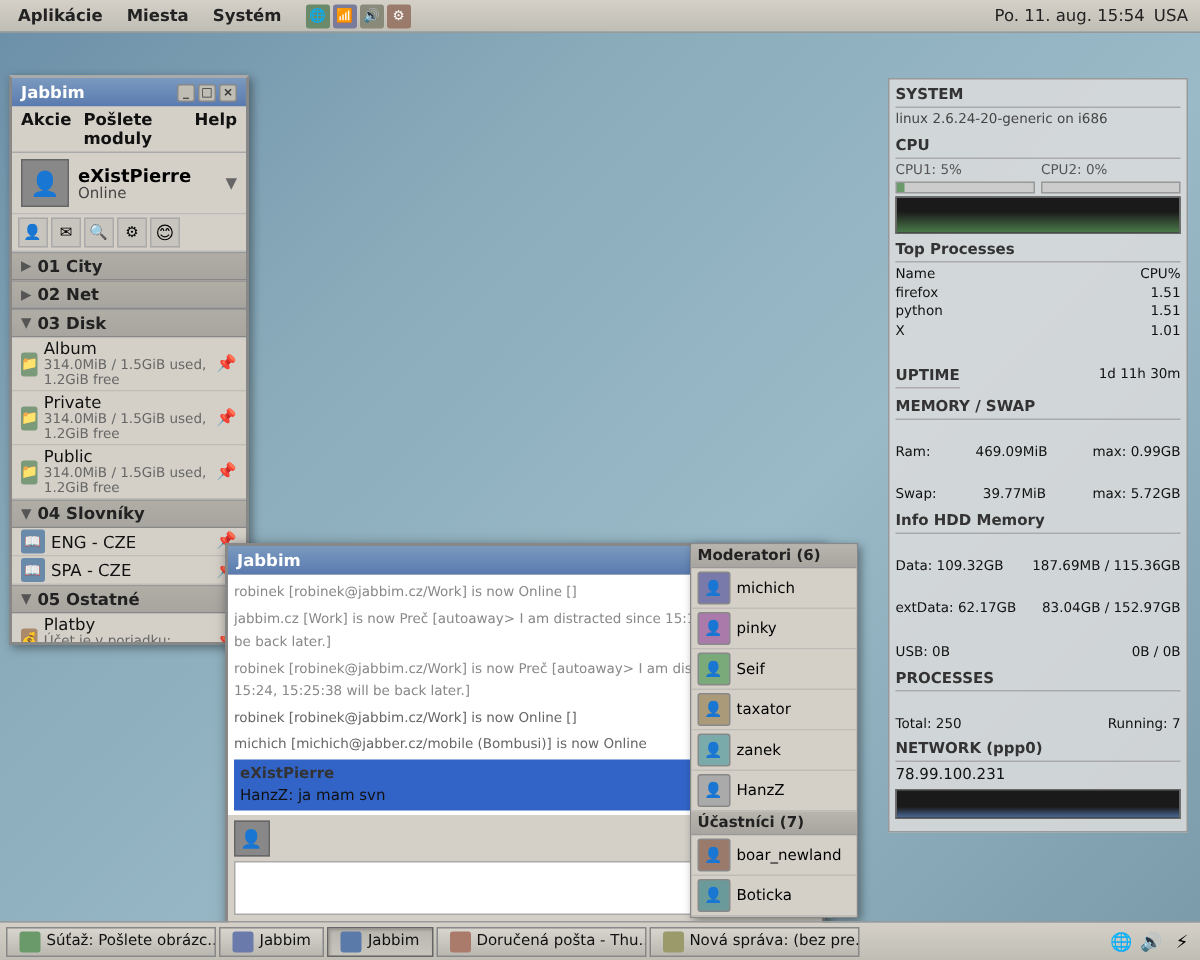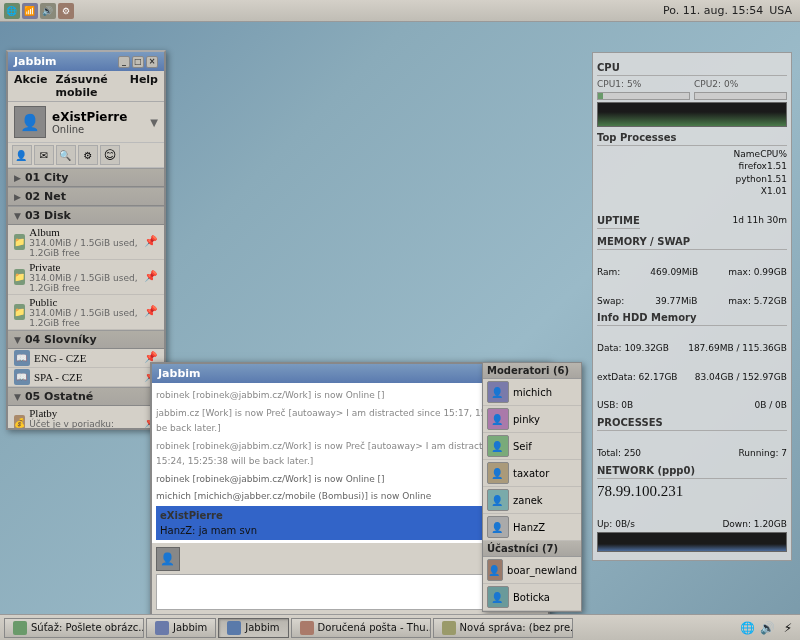--- a/index.html
+++ b/index.html
@@ -134,21 +134,21 @@
     }
     .sysmon-graph-line {
       position: absolute;
       bottom: 0;
       width: 100%;
       height: 60%;
       background: linear-gradient(to top, #4a7a4a, transparent);
     }
     .process-row {
       display: flex;
-      justify-content: flex-end;
+      justify-content: space-between;
       font-size: 9px;
     }
 
     
     .roster-window {
       position: absolute;
       top: 28px;
       left: 6px;
       width: 160px;
       background: #d4d0c8;
@@ -285,21 +285,20 @@
       border-radius: 2px;
       display: flex;
       align-items: center;
       justify-content: center;
       font-size: 9px;
       color: white;
     }
     .roster-item-name {
       font-size: 11px;
       color: #111;
-      font-family: Liberation Serif, serif;
     }
     .roster-item-icon {
       width: 14px;
       height: 14px;
       margin-left: auto;
       font-size: 11px;
     }
 
     
     .chat-window {
@@ -389,26 +388,25 @@
       cursor: pointer;
       font-size: 11px;
       margin-left: auto;
     }
 
     
     .contacts-panel {
       position: absolute;
       top: 340px;
       left: 460px;
-      width: 100px;
+      width: 112px;
       background: #d4d0c8;
       border: 1px solid #888;
       z-index: 65;
       box-shadow: 2px 2px 6px rgba(0,0,0,0.4);
-      margin-left: 22px;
     }
     .contacts-section {
       background: linear-gradient(to bottom, #b8b5ae 0%, #a8a5a0 100%);
       padding: 2px 4px;
       font-size: 10px;
       font-weight: bold;
       color: #222;
       border-bottom: 1px solid #999;
     }
     .contacts-item {
@@ -497,20 +495,25 @@
       right: 0;
       bottom: 26px;
     }
   </style>
 </head>
 <body>
 
 <div class="desktop">
 
   <div class="top-panel">
+    <div class="top-panel-left">
+      <span class="top-panel-item">Aplikácie</span>
+      <span class="top-panel-item">Miesta</span>
+      <span class="top-panel-item">Systém</span>
+    </div>
     <div class="top-panel-icons">
       <div class="top-panel-icon" style="background:#6a8a6a;">🌐</div>
       <div class="top-panel-icon" style="background:#7a7a9a;">📶</div>
       <div class="top-panel-icon" style="background:#8a8a7a;">🔊</div>
       <div class="top-panel-icon" style="background:#9a7a6a;">⚙</div>
     </div>
     <div class="top-panel-right">
       <span>Po. 11. aug. 15:54</span>
       <span>USA</span>
     </div>
@@ -522,21 +525,21 @@
       <div class="roster-titlebar">
         <span>Jabbim</span>
         <div class="win-controls">
           <div class="win-btn">_</div>
           <div class="win-btn">□</div>
           <div class="win-btn">×</div>
         </div>
       </div>
       <div class="roster-menubar">
         <span class="roster-menu-item">Akcie</span>
-        <span class="roster-menu-item">Zásuvné mobile</span>
+        <span class="roster-menu-item">Pošlete moduly</span>
         <span class="roster-menu-item">Help</span>
       </div>
       <div class="roster-user-header">
         <div class="roster-avatar">👤</div>
         <div>
           <div class="roster-username">eXistPierre</div>
           <div class="roster-status">Online</div>
         </div>
         <div class="roster-status-arrow">▼</div>
       </div>
@@ -613,20 +616,22 @@
             <div class="roster-item-name">Platby</div>
             <div style="font-size:9px;color:#666;">Účet je v poriadku: 240,21 Kč / 366,4</div>
           </div>
           <div class="roster-item-icon">📌</div>
         </div>
       </div>
     </div>
 
     <div class="sysmon-panel">
       <div class="sysmon-section">
+        <div class="sysmon-title">SYSTEM</div>
+        <div style="font-size:9px;color:#444;">linux 2.6.24-20-generic on i686</div>
       </div>
       <div class="sysmon-section">
         <div class="sysmon-title">CPU</div>
         <div class="sysmon-bar-container">
           <div class="sysmon-bar-wrap">
             <div class="sysmon-bar-label">CPU1: 5%</div>
             <div class="sysmon-bar">
               <div class="sysmon-bar-fill" style="width:5%;"></div>
             </div>
           </div>
@@ -696,25 +701,21 @@
       </div>
       <div class="sysmon-section">
         <div class="sysmon-title">PROCESSES</div>
         <div class="sysmon-row">
           <span>Total: 250</span>
           <span>Running: 7</span>
         </div>
       </div>
       <div class="sysmon-section">
         <div class="sysmon-title">NETWORK (ppp0)</div>
-        <div style="font-size:15px;font-family:Liberation Serif, serif;">78.99.100.231</div>
-        <div class="sysmon-row">
-          <span>Up: 0B/s</span>
-          <span>Down: 1.20GB</span>
-        </div>
+        <div style="font-size:10px;">78.99.100.231</div>
         <div class="sysmon-graph" style="height:20px;">
           <div class="sysmon-graph-line" style="background:linear-gradient(to top, #4a6a9a, transparent);height:40%;"></div>
         </div>
       </div>
     </div>
 
     <div class="chat-window">
       <div class="chat-titlebar">
         <span>Jabbim</span>
         <div class="win-controls">

